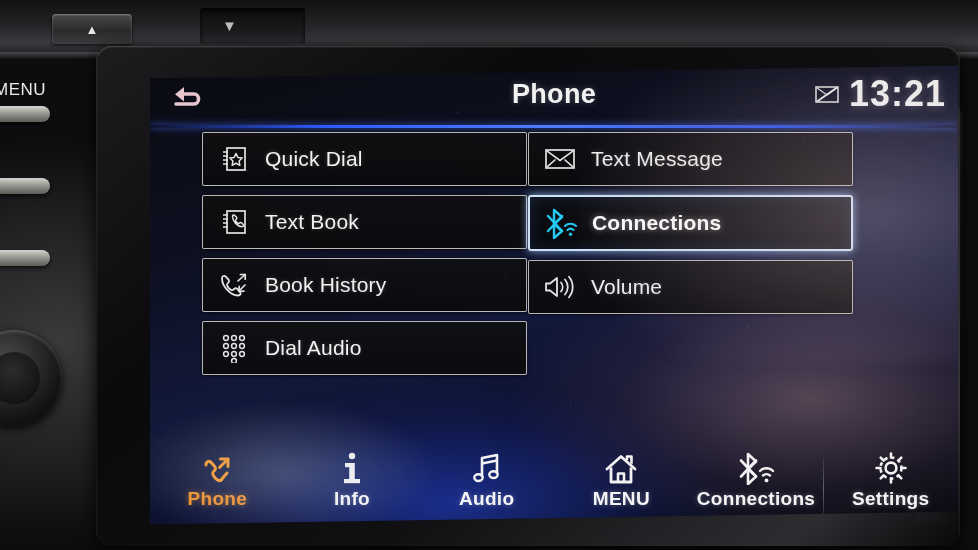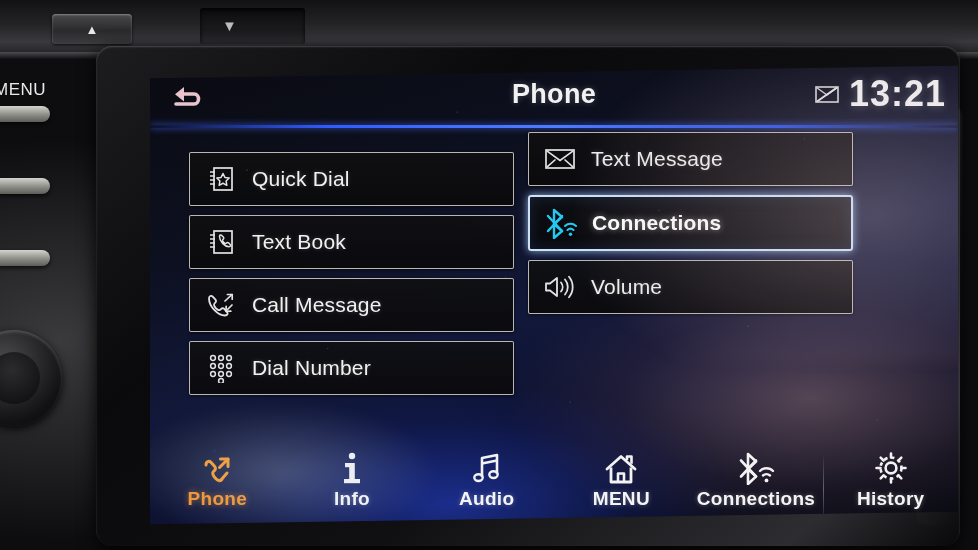--- a/index.html
+++ b/index.html
@@ -94,21 +94,21 @@
   #msg-off-icon{display:block;}
   #clock{color:#f4f4f4;font-size:36px;font-weight:600;letter-spacing:1px;line-height:1;
     text-shadow:0 0 8px rgba(255,255,255,.3);}
   #divider{position:absolute;left:0;top:53px;width:808px;height:3px;
     background:linear-gradient(90deg,rgba(20,40,140,.2) 0%,#2f5cff 22%,#4f7dff 50%,#2a52e8 78%,rgba(20,40,140,.15) 100%);
     box-shadow:0 0 7px rgba(70,110,255,.85);}
 
   
   #grid{position:absolute;left:0;top:60px;width:808px;height:300px;}
   .col{position:absolute;top:0;width:325px;}
-  #col-left{left:39px;margin-top:20px;}
+  #col-left{left:52px;}
   #col-right{left:378px;}
 
   .tile{position:relative;height:52px;margin-bottom:9px;display:flex;align-items:center;
     border:1px solid rgba(226,222,216,.82);border-radius:2px;cursor:pointer;
     background:linear-gradient(180deg,rgba(16,16,18,.90),rgba(10,10,12,.93));
     box-shadow:0 1px 3px rgba(0,0,0,.55);}
   .tile .ico{width:62px;min-width:62px;display:flex;align-items:center;justify-content:center;color:#e3e3e3;}
   .tile .lbl{color:#f1f1f1;font-size:21px;letter-spacing:.2px;
     text-shadow:0 0 4px rgba(255,255,255,.22);}
   .tile.sel{border:2px solid #cfe2f5;border-radius:3px;
@@ -216,41 +216,41 @@
         <div class="tile">
           <span class="ico">
             <svg width="30" height="28" viewBox="0 0 30 28">
               <path d="M3 7.5 c0-2.6 2.3-3.4 3.7-1.9 l2.6 2.8 c1.3 1.4.8 2.7-.5 3.7 -1.5 1.2-.8 3 1 5 1.9 2 3.7 2.7 4.9 1.3 1.1-1.3 2.4-1.7 3.7-.3 l2.5 2.7 c1.5 1.6.6 3.7-2 3.7 -7.2 0-15.9-9.2-15.9-17 Z" fill="none" stroke="currentColor" stroke-width="1.8" stroke-linejoin="round"></path>
               <path d="M19 10 L26 3.5" fill="none" stroke="currentColor" stroke-width="1.7" stroke-linecap="round"></path>
               <path d="M21.4 3.5 L26.2 3.5 L26.2 8.2" fill="none" stroke="currentColor" stroke-width="1.7" stroke-linecap="round" stroke-linejoin="round"></path>
               <path d="M26 14 L20 20" fill="none" stroke="currentColor" stroke-width="1.7" stroke-linecap="round"></path>
               <path d="M20.2 15.4 L19.9 20.4 L24.8 20.2" fill="none" stroke="currentColor" stroke-width="1.7" stroke-linecap="round" stroke-linejoin="round"></path>
             </svg>
           </span>
-          <span class="lbl">Call Message</span>
+          <span class="lbl">Book History</span>
         </div>
 
         <div class="tile">
           <span class="ico">
             <svg width="26" height="30" viewBox="0 0 26 30">
               <g fill="none" stroke="currentColor" stroke-width="1.5">
                 <circle cx="5" cy="5" r="2.4"></circle>
                     <circle cx="13" cy="5" r="2.4"></circle>
                     <circle cx="21" cy="5" r="2.4"></circle>
                 <circle cx="5" cy="13" r="2.4"></circle>
                     <circle cx="13" cy="13" r="2.4"></circle>
                     <circle cx="21" cy="13" r="2.4"></circle>
                 <circle cx="5" cy="21" r="2.4"></circle>
                     <circle cx="13" cy="21" r="2.4"></circle>
                     <circle cx="21" cy="21" r="2.4"></circle>
                 <circle cx="13" cy="28" r="2.4"></circle>
               </g>
             </svg>
           </span>
-          <span class="lbl">Dial Number</span>
+          <span class="lbl">Dial Audio</span>
         </div>
       </div>
 
       <div class="col" id="col-right">
 
         <div class="tile">
           <span class="ico">
             <svg width="32" height="24" viewBox="0 0 32 24">
               <rect x="2" y="3" width="28" height="18" fill="none" stroke="currentColor" stroke-width="1.7"></rect>
               <path d="M2.8 3.8 L16 13.5 L29.2 3.8" fill="none" stroke="currentColor" stroke-width="1.6"></path>
@@ -358,21 +358,21 @@
           <svg width="34" height="34" viewBox="0 0 34 34">
             <g fill="none" stroke="currentColor" stroke-width="2.6">
               <circle cx="17" cy="17" r="5.4"></circle>
               <path d="M17 2.5 v4 M17 27.5 v4 M2.5 17 h4 M27.5 17 h4
                        M6.7 6.7 l2.9 2.9 M24.4 24.4 l2.9 2.9
                        M27.3 6.7 l-2.9 2.9 M9.6 24.4 l-2.9 2.9" stroke-linecap="round"></path>
               <circle cx="17" cy="17" r="10.5" stroke-dasharray="3.6 3.4"></circle>
             </g>
           </svg>
         </span>
-        <span class="nlbl">History</span>
+        <span class="nlbl">Settings</span>
       </div>
     </div>
 
     <div id="dust"></div>
     <div id="glare"></div>
     <div id="glare2"></div>
 
    </div>
   </div>
 </div>

